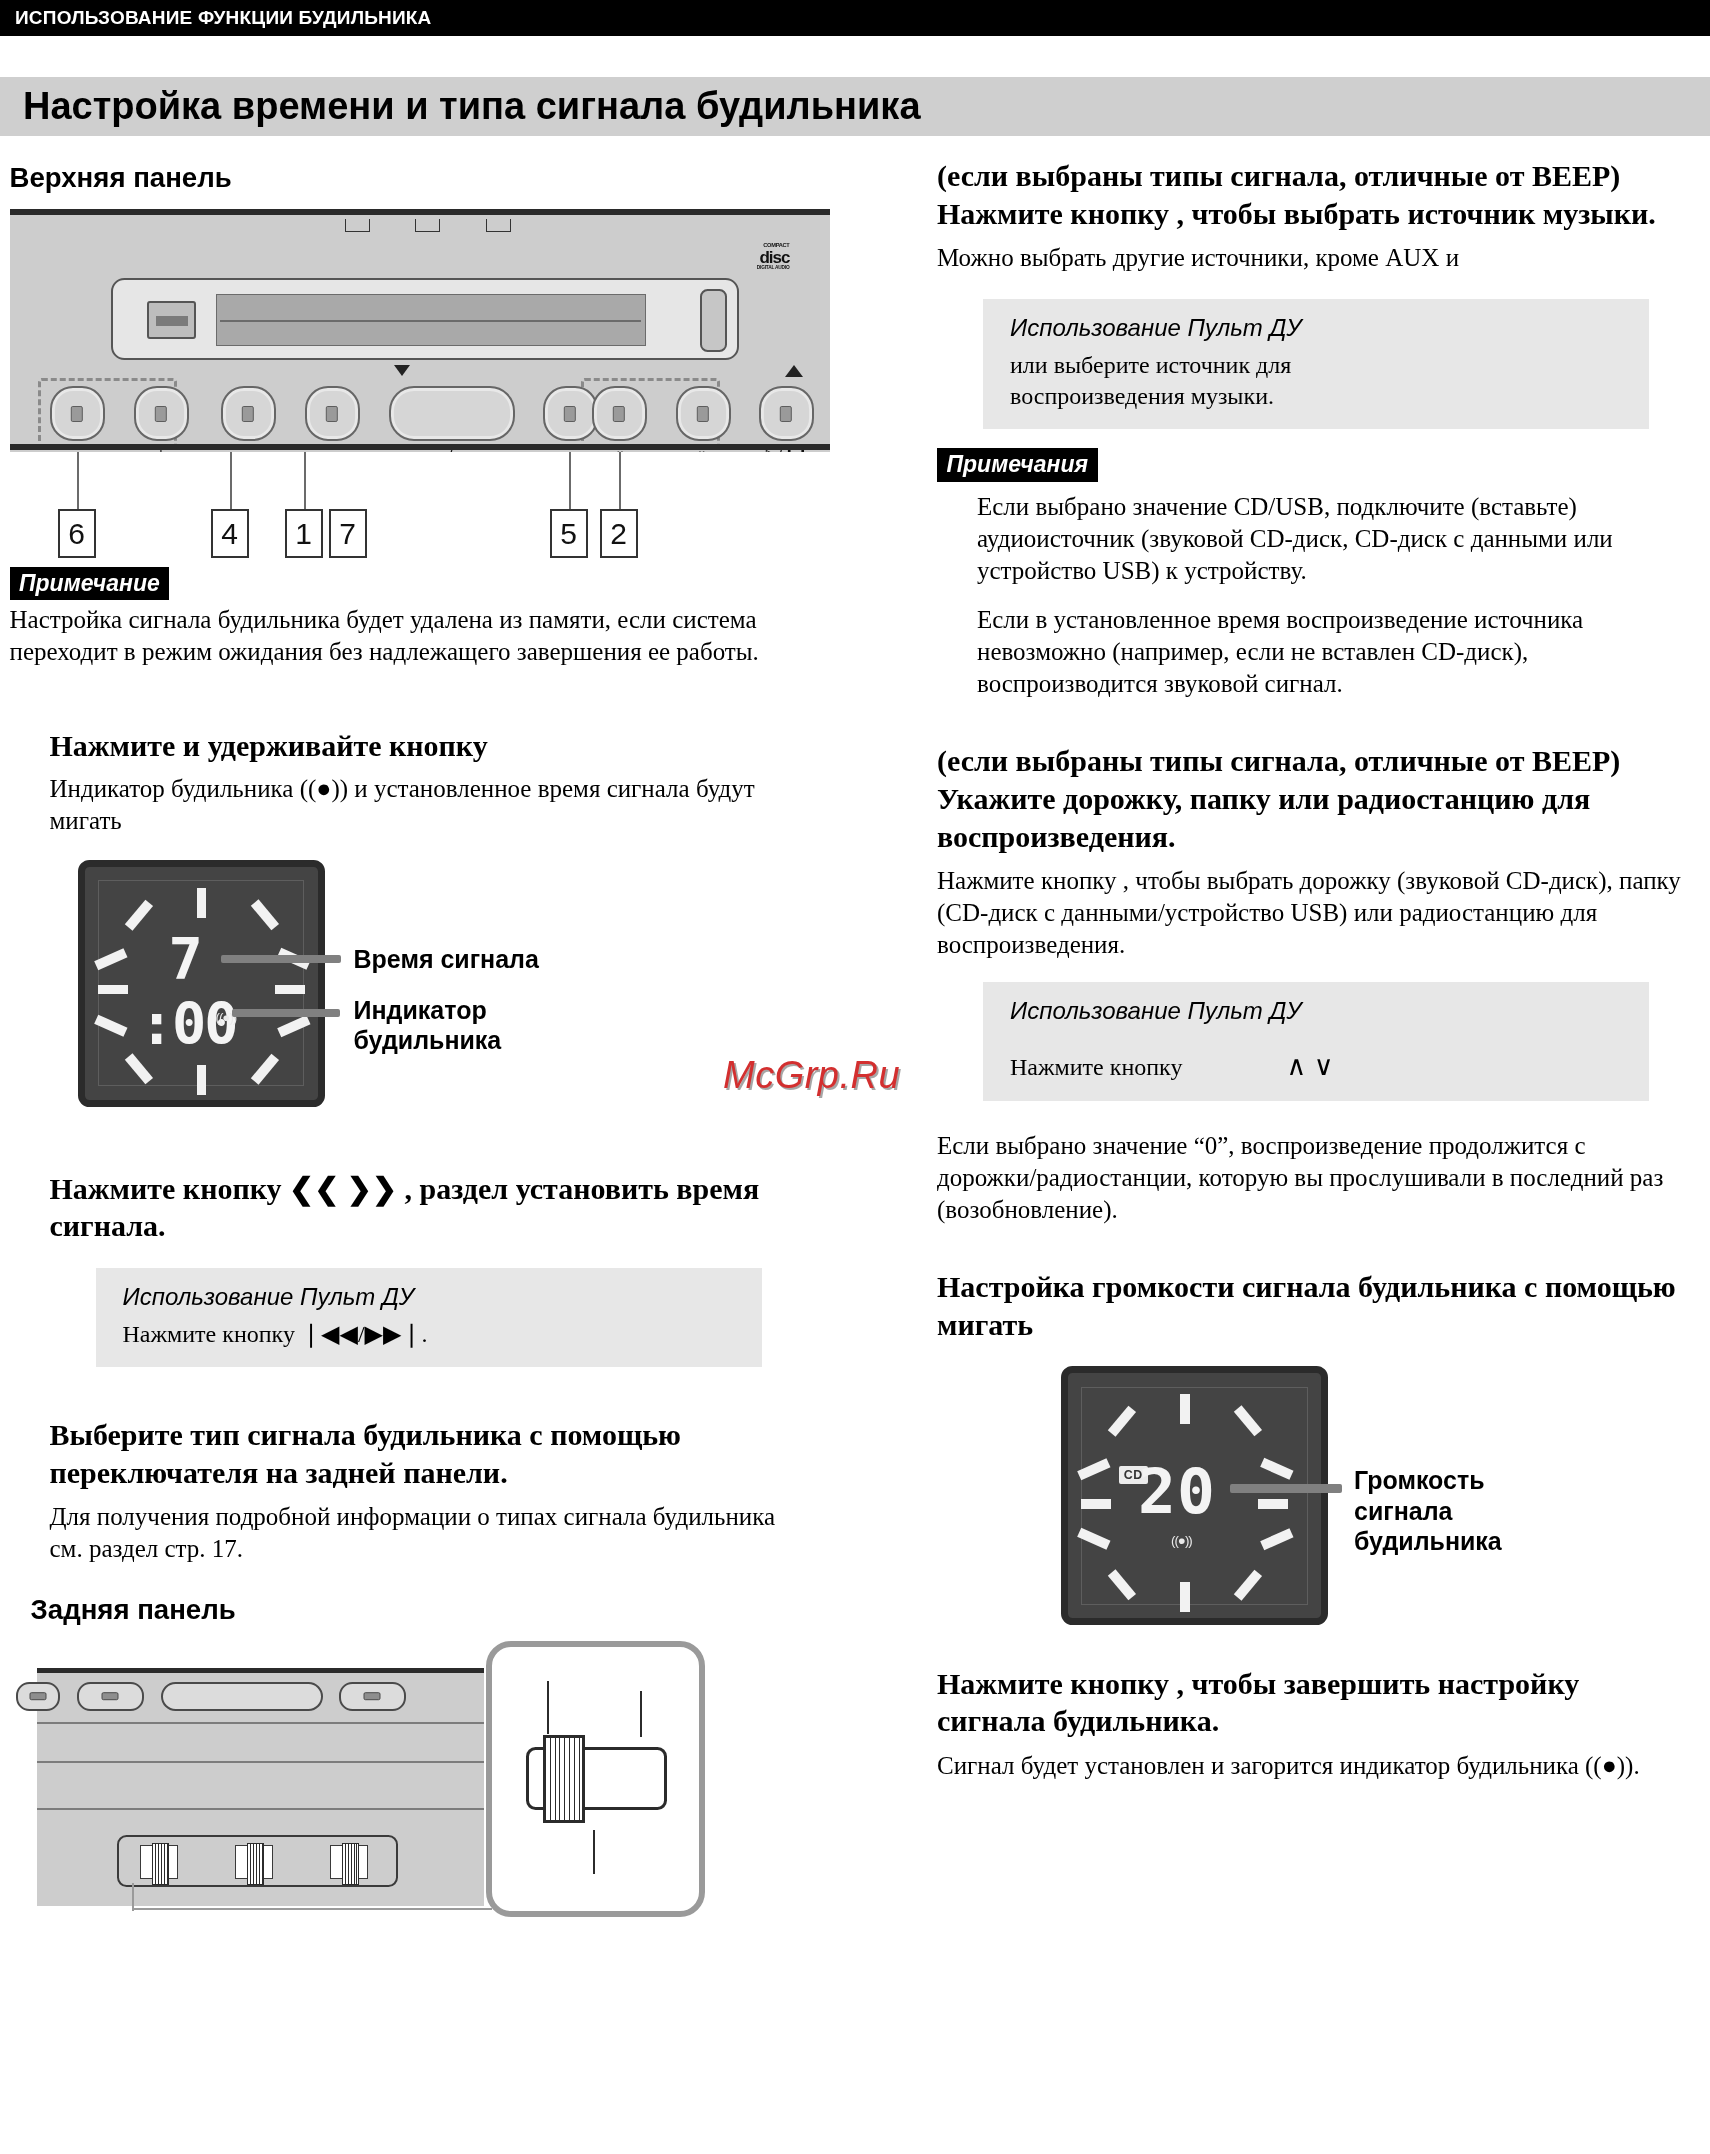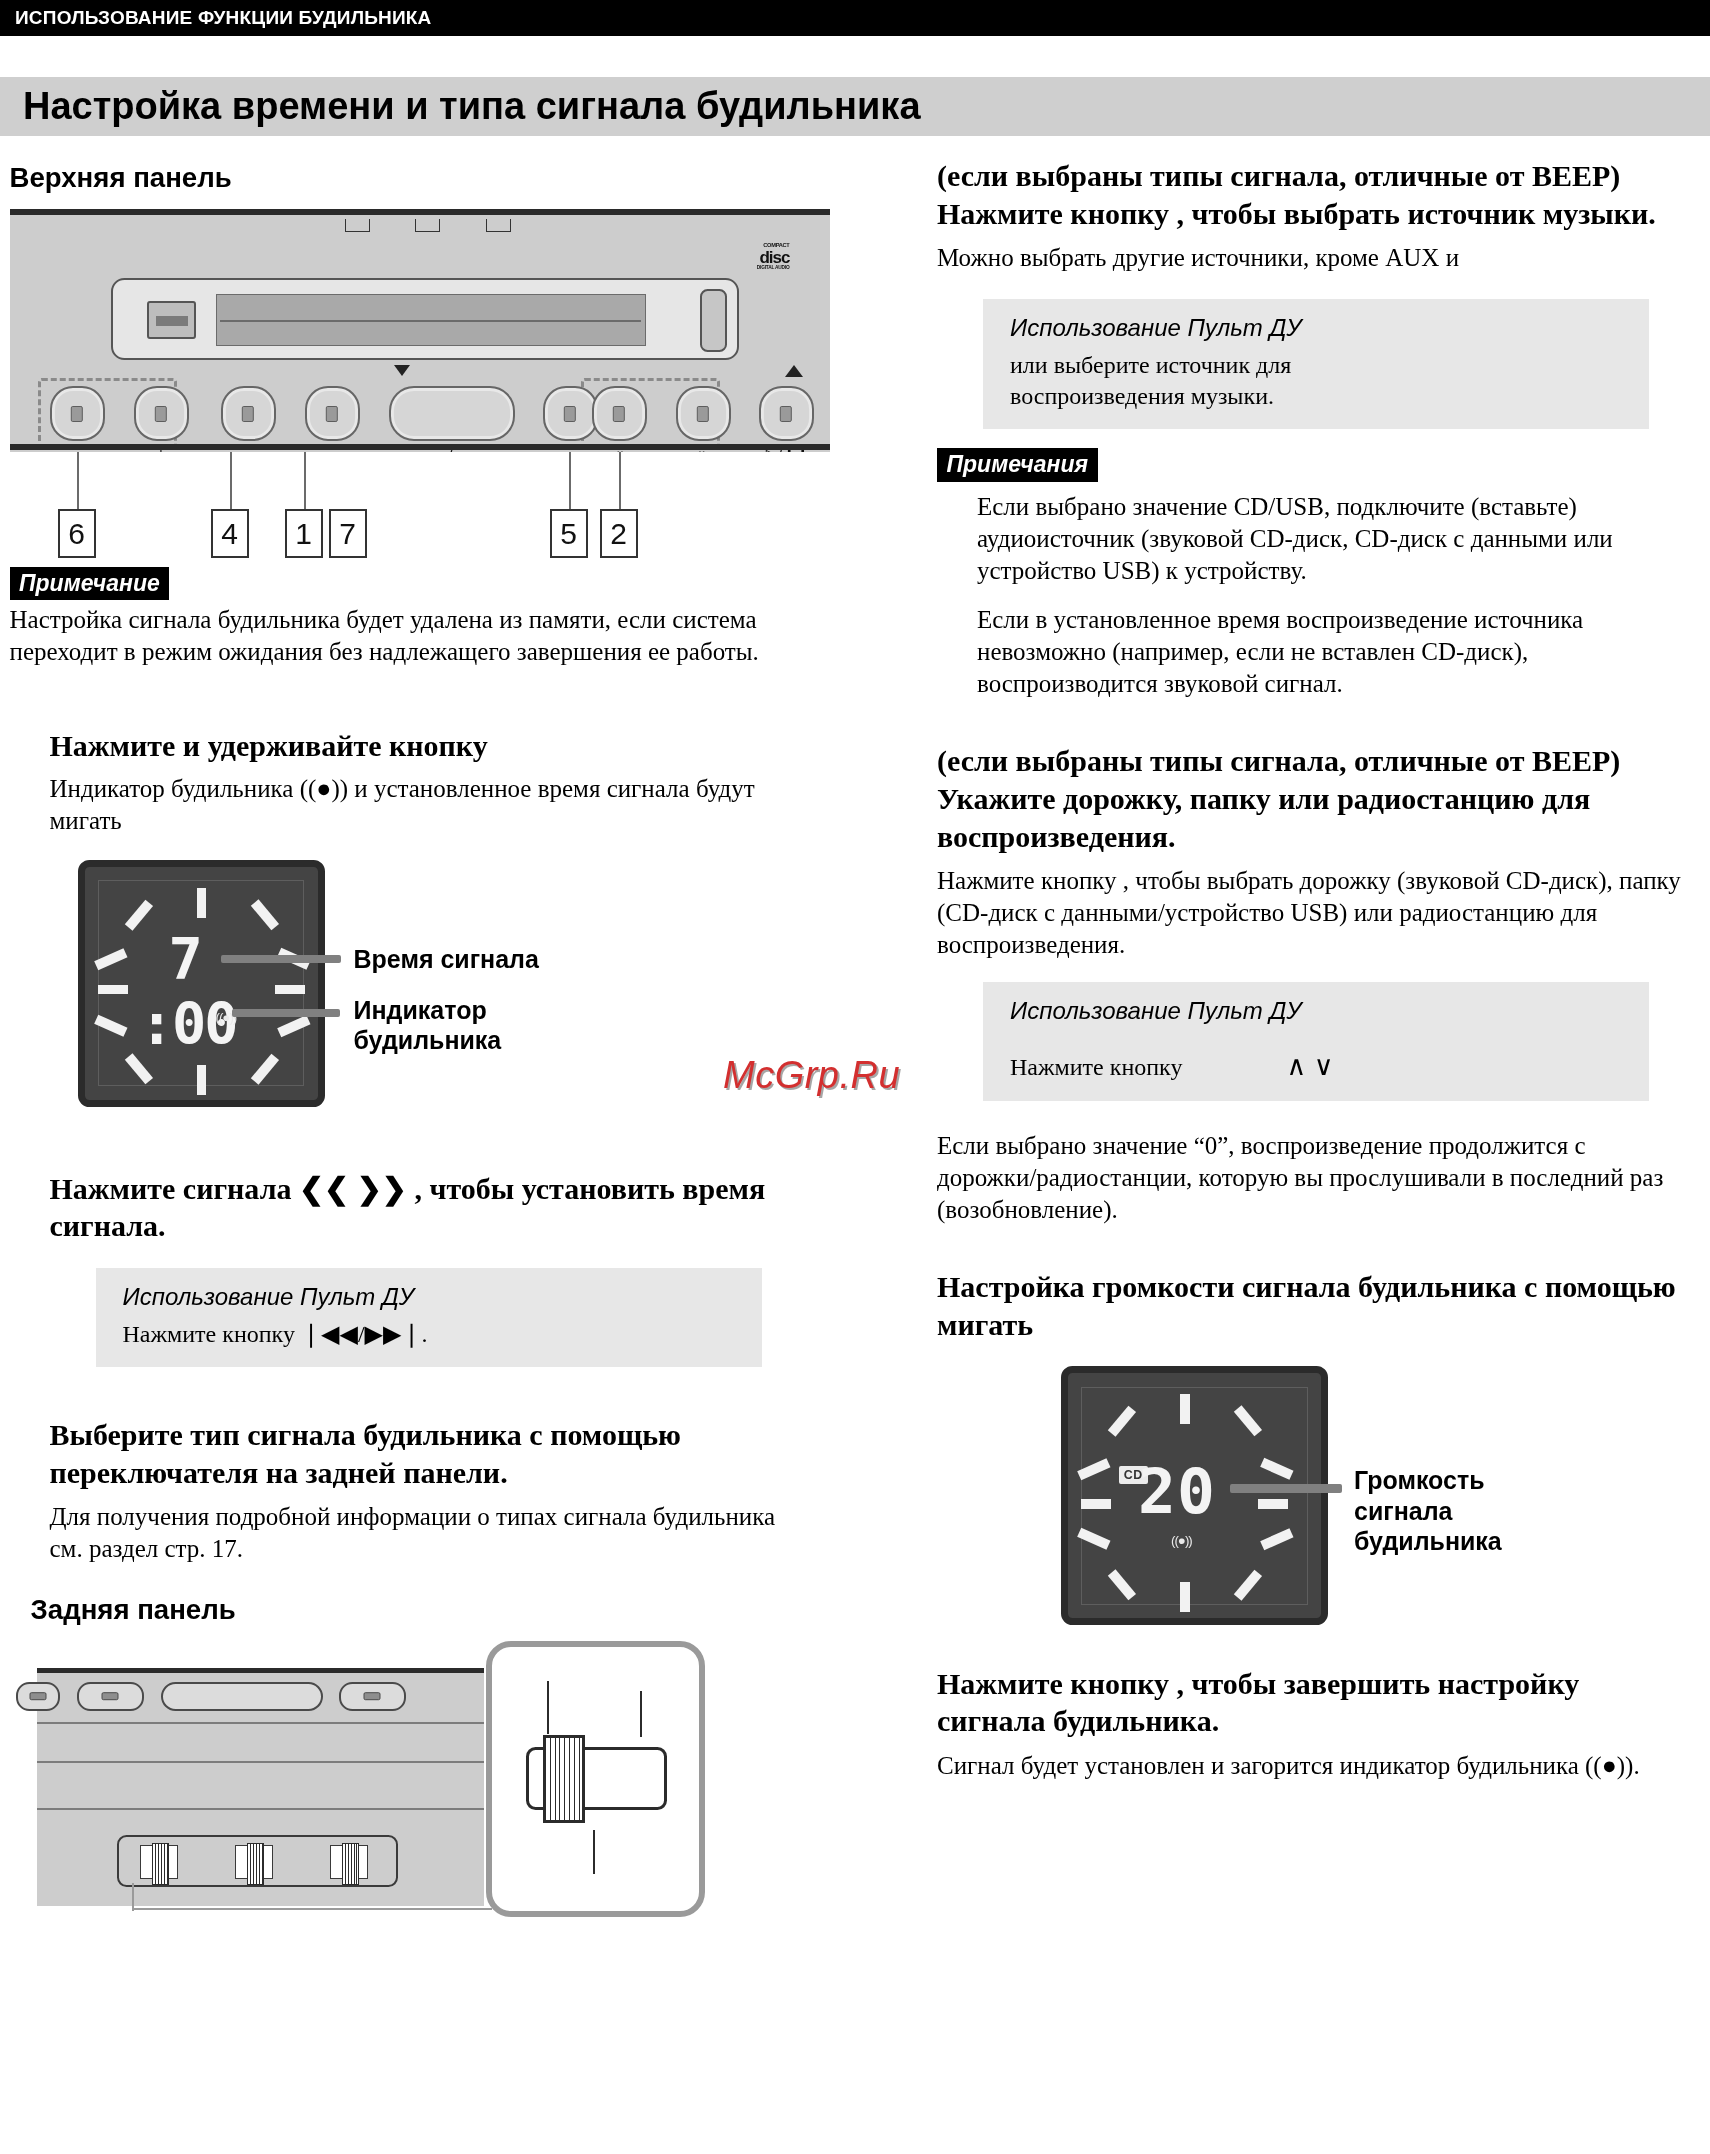--- a/index.html
+++ b/index.html
@@ -358,21 +358,21 @@
       <div class="seg-digits" style="left:55px;top:124px;font-size:57px;letter-spacing:-1.9px">:00</div>
       <div class="alarm-ind" style="left:131px;top:143px;font-size:13.3px">((●))</div>
     </div>
     <div class="leader" style="left:143px;top:95px;width:120px"></div>
     <div class="leaderlbl" style="left:276px;top:84px;width:247px">Время сигнала</div>
     <div class="leader" style="left:154px;top:149px;width:108px"></div>
     <div class="leaderlbl" style="left:276px;top:135px;width:228px">Индикатор будильника</div>
   </div>
 
   <div style="margin-top:34px" class="indent">
-    <div class="stephead" style="width:732px">Нажмите сигнала ❮❮ ❯❯ , чтобы установить время сигнала.</div>
+    <div class="stephead" style="width:732px">Нажмите кнопку ❮❮ ❯❯ , раздел установить время сигнала.</div>
     <div class="remotebox" style="margin-top:23px;margin-left:46px;width:666px">
       <div class="rb-title">Использование Пульт ДУ</div>
       <div class="rb-body">Нажмите кнопку ❘◀◀/▶▶❘.</div>
     </div>
   </div>
 
   <div style="margin-top:49px" class="indent">
     <div class="stephead" style="width:751px">Выберите тип сигнала будильника с помощью переключателя                      на задней панели.</div>
     <div class="stepbody" style="width:732px;margin-top:9.5px">Для получения подробной информации о типах сигнала будильника см. раздел стр. 17.</div>
   </div>

